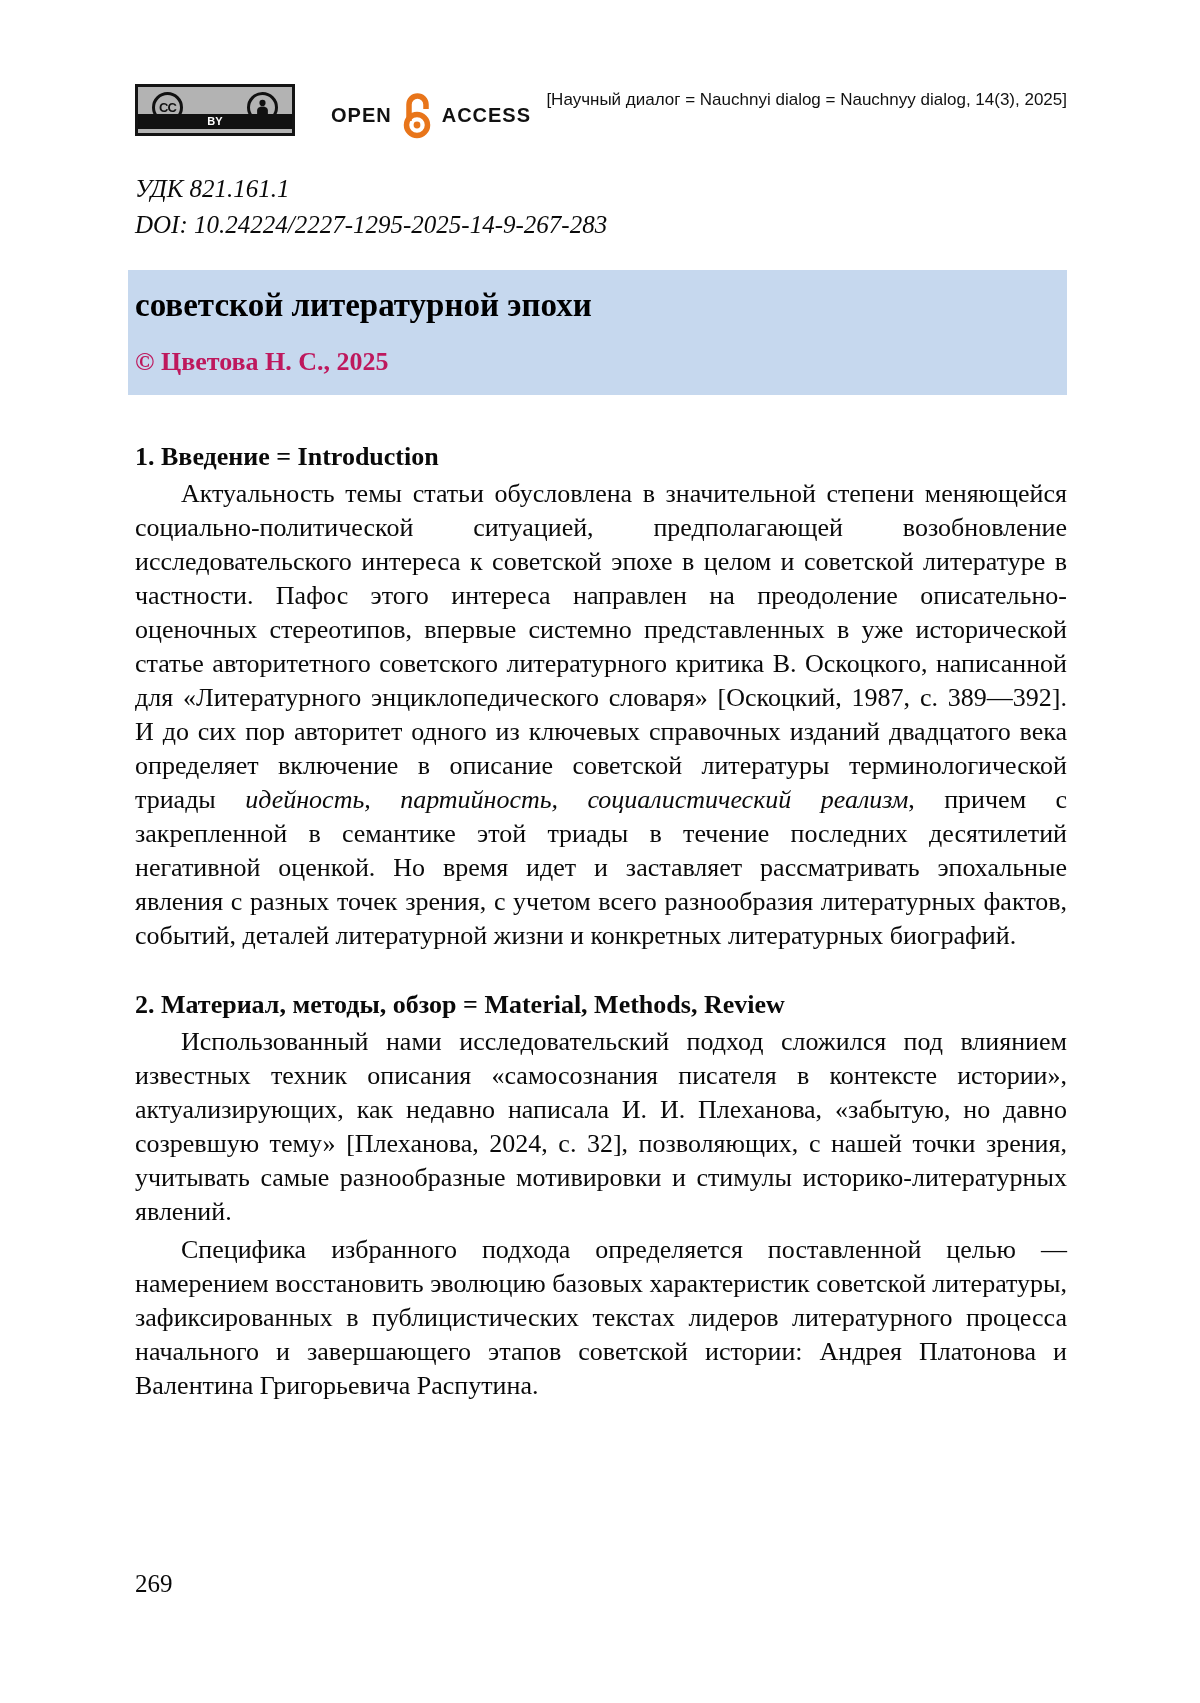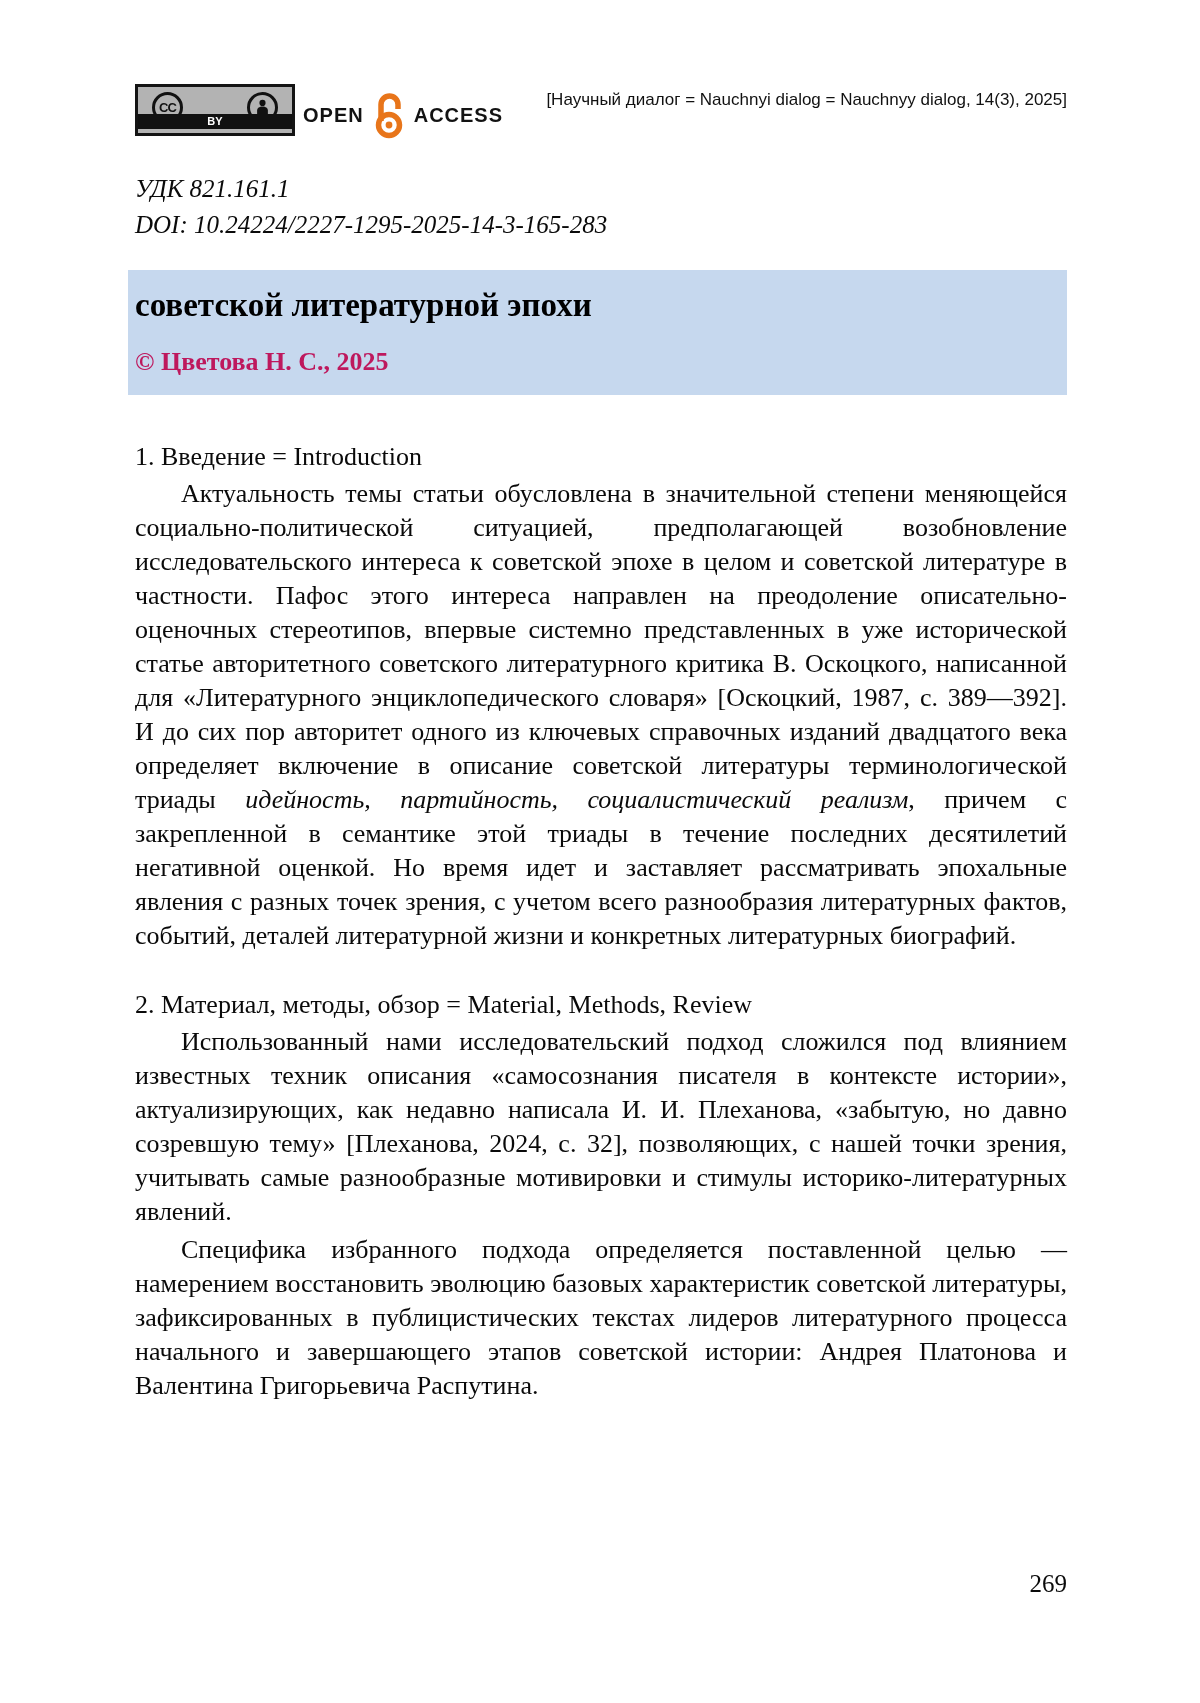--- a/index.html
+++ b/index.html
@@ -1,43 +1,43 @@
 <!DOCTYPE html>
 <html lang="ru"><head>
 <meta charset="utf-8">
 <style>
   html,body{margin:0;padding:0;background:#ffffff;}
   body{width:1200px;height:1703px;position:relative;font-family:"Liberation Serif",serif;color:#0a0a0a;overflow:hidden;}
   .content{position:absolute;left:135px;top:0;width:932px;}
   
   .header-row{display:flex;justify-content:space-between;align-items:flex-start;margin-top:80px;}
-  .badges{display:flex;align-items:center;gap:8px;}
+  .badges{display:flex;align-items:center;gap:36px;}
   .cc-badge{width:160px;height:52px;background:#b3b3b3;border:3px solid #141414;box-sizing:border-box;position:relative;flex:none;}
   .cc-circles{display:flex;align-items:center;height:37px;padding:0 14px;justify-content:space-between;}
   .cc-circle{width:31px;height:31px;border:3px solid #111;border-radius:50%;box-sizing:border-box;display:flex;align-items:center;justify-content:center;background:#b3b3b3;margin-top:3px;}
   .cc-circle .cc-txt{font-family:"Liberation Sans",sans-serif;font-weight:bold;font-size:13px;color:#111;letter-spacing:-1px;}
   .cc-bottom{position:absolute;left:0;right:0;bottom:4px;height:15px;background:#111;display:flex;align-items:center;justify-content:center;}
   .cc-bottom span{color:#fff;font-family:"Liberation Sans",sans-serif;font-weight:bold;font-size:11px;line-height:1;}
   .oa-logo{display:flex;align-items:center;gap:5px;margin-top:10px;}
   .oa-word{font-family:"Liberation Sans",sans-serif;font-weight:bold;font-size:20px;letter-spacing:1px;color:#121212;}
   .journal-cite{text-align:right;font-family:"Liberation Sans",sans-serif;font-size:17px;line-height:24px;padding-top:8px;color:#111;}
   
   .meta{margin-top:34px;font-size:25px;line-height:30px;font-style:italic;}
   .doi-line{margin-top:6px;}
   .vak{margin-top:12px;text-align:right;font-size:24px;line-height:28px;}
   
   .title-block{margin-top:30px;margin-left:-7px;background:#c6d8ee;padding:13px 10px 18px 7px;}
   .article-title{font-weight:bold;font-size:33px;line-height:44px;color:#000;}
   .copyright{font-weight:bold;font-size:26px;margin-top:20px;color:#be185d;}
   
-  .section-heading{font-weight:normal;font-size:26px;margin-top:46px;line-height:32px;}
+  .section-heading{font-weight:bold;font-size:26px;margin-top:46px;line-height:32px;}
   .section-heading.second{margin-top:36px;}
   p.body-par{margin:4px 0 0 0;font-size:26px;line-height:34px;text-align:justify;text-indent:46px;}
   p.body-par .it{font-style:italic;}
-  .page-number{position:absolute;top:1570px;left:135px;width:932px;text-align:right;font-size:25px;}
+  .page-number{position:absolute;top:1570px;left:135px;width:932px;text-align:left;font-size:25px;}
   svg{display:block;}
 </style>
 </head>
 <body>
 
 <div class="content">
 
   <div class="header-row">
     <div class="badges">
       <div class="cc-badge">
@@ -66,21 +66,21 @@
         <span class="oa-word">ACCESS</span>
       </div>
     </div>
     <div class="journal-cite">
       <div>[Научный диалог = Nauchnyi dialog = Nauchnyy dialog, 14(3), 2025]</div>
     </div>
   </div>
 
   <div class="meta">
     <div class="udk-line">УДК 821.161.1</div>
-    <div class="doi-line">DOI: 10.24224/2227-1295-2025-14-3-165-283</div>
+    <div class="doi-line">DOI: 10.24224/2227-1295-2025-14-9-267-283</div>
   </div>
 
 
   <div class="title-block">
     <div class="article-title">
       <div>советской литературной эпохи</div>
     </div>
     <div class="copyright">© Цветова Н. С., 2025</div>
   </div>
 

